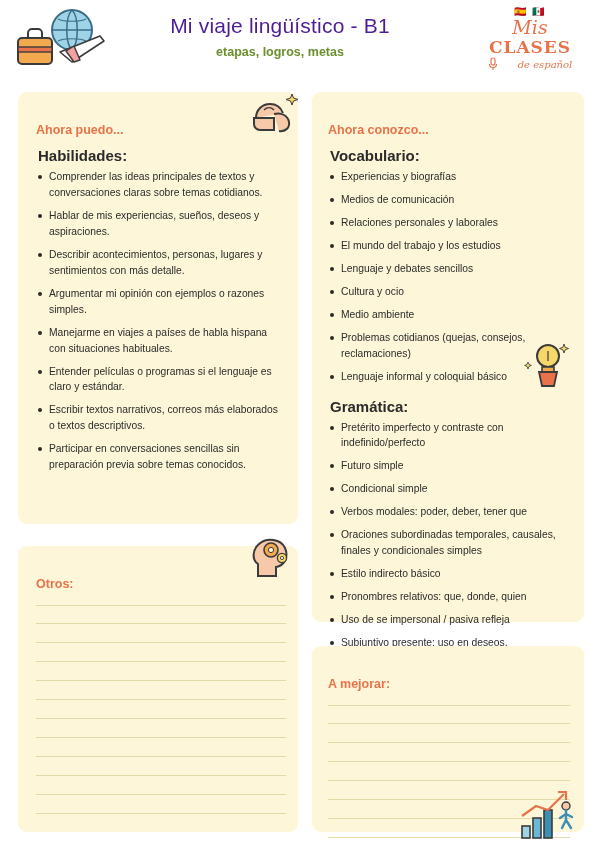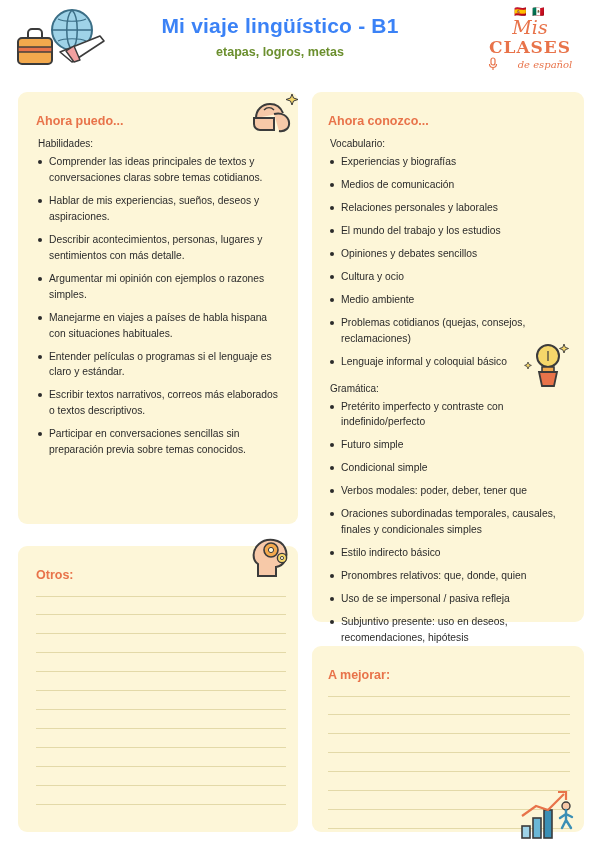--- a/index.html
+++ b/index.html
@@ -23,22 +23,22 @@
     width: 600px; height: 86px;
   }
   .header-title-wrap {
     position: absolute;
     left: 110px; top: 14px;
     width: 340px;
     text-align: center;
   }
   .header-title {
     font-size: 21px;
-    font-weight: bold;
-    color: #3b82f6;
+    font-weight: normal;
+    color: #4c1d95;
     letter-spacing: .2px;
     line-height: 1.1;
   }
   .header-sub {
     margin-top: 8px;
     font-size: 12.5px;
     font-weight: bold;
     color: #6b8f2e;
   }
 
@@ -80,26 +80,26 @@
   
   .card {
     position: absolute;
     background: #fdf6d8;
     border-radius: 9px;
   }
   .card-title {
     color: #e8734a;
     font-weight: bold;
     font-size: 12.5px;
-    margin: 6px 0 10px 0;
+    margin: 15px 0 10px 0;
   }
   .sub-head {
-    font-weight: normal;
+    font-weight: bold;
     color: #2b2b2b;
-    font-size: 10px;
+    font-size: 15px;
     margin: 0 0 5px 2px;
   }
   ul.bullets {
     list-style: none;
     margin: 0; padding: 0;
   }
   ul.bullets li {
     position: relative;
     padding-left: 13px;
     margin-bottom: 7px;
@@ -201,21 +201,21 @@
   </div>
 
   <div class="card" id="card-ahora-conozco">
     <div class="card-title">Ahora conozco...</div>
     <div class="sub-head">Vocabulario:</div>
     <ul class="bullets">
       <li>Experiencias y biografías</li>
       <li>Medios de comunicación</li>
       <li>Relaciones personales y laborales</li>
       <li>El mundo del trabajo y los estudios</li>
-      <li>Opiniones y debates sencillos</li>
+      <li>Lenguaje y debates sencillos</li>
       <li>Cultura y ocio</li>
       <li>Medio ambiente</li>
       <li>Problemas cotidianos (quejas, consejos, reclamaciones)</li>
       <li>Lenguaje informal y coloquial básico</li>
     </ul>
     <div class="sub-head gram-head">Gramática:</div>
     <ul class="bullets">
       <li>Pretérito imperfecto y contraste con indefinido/perfecto</li>
       <li>Futuro simple</li>
       <li>Condicional simple</li>

